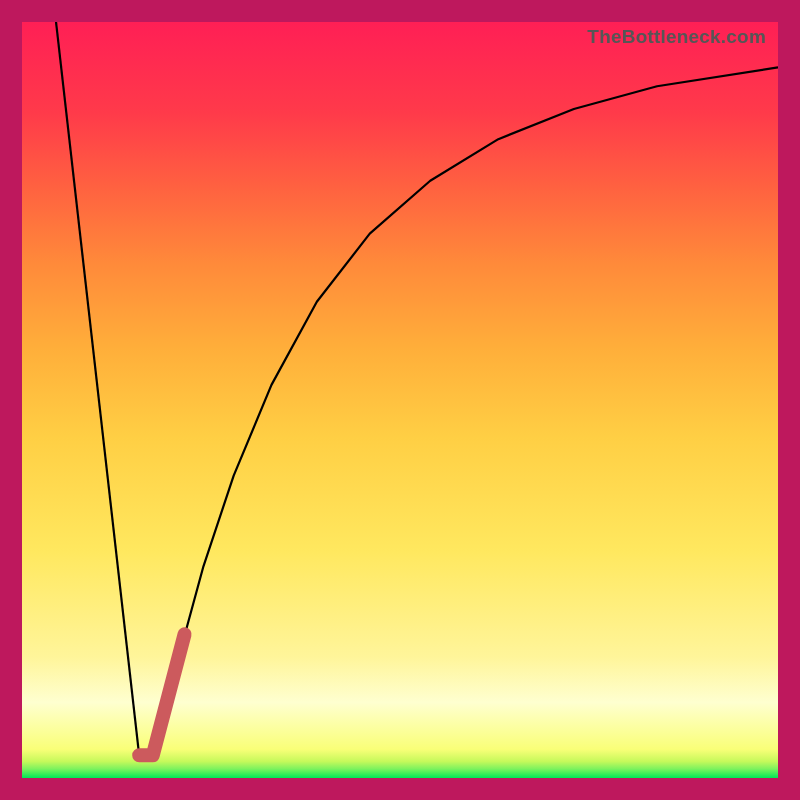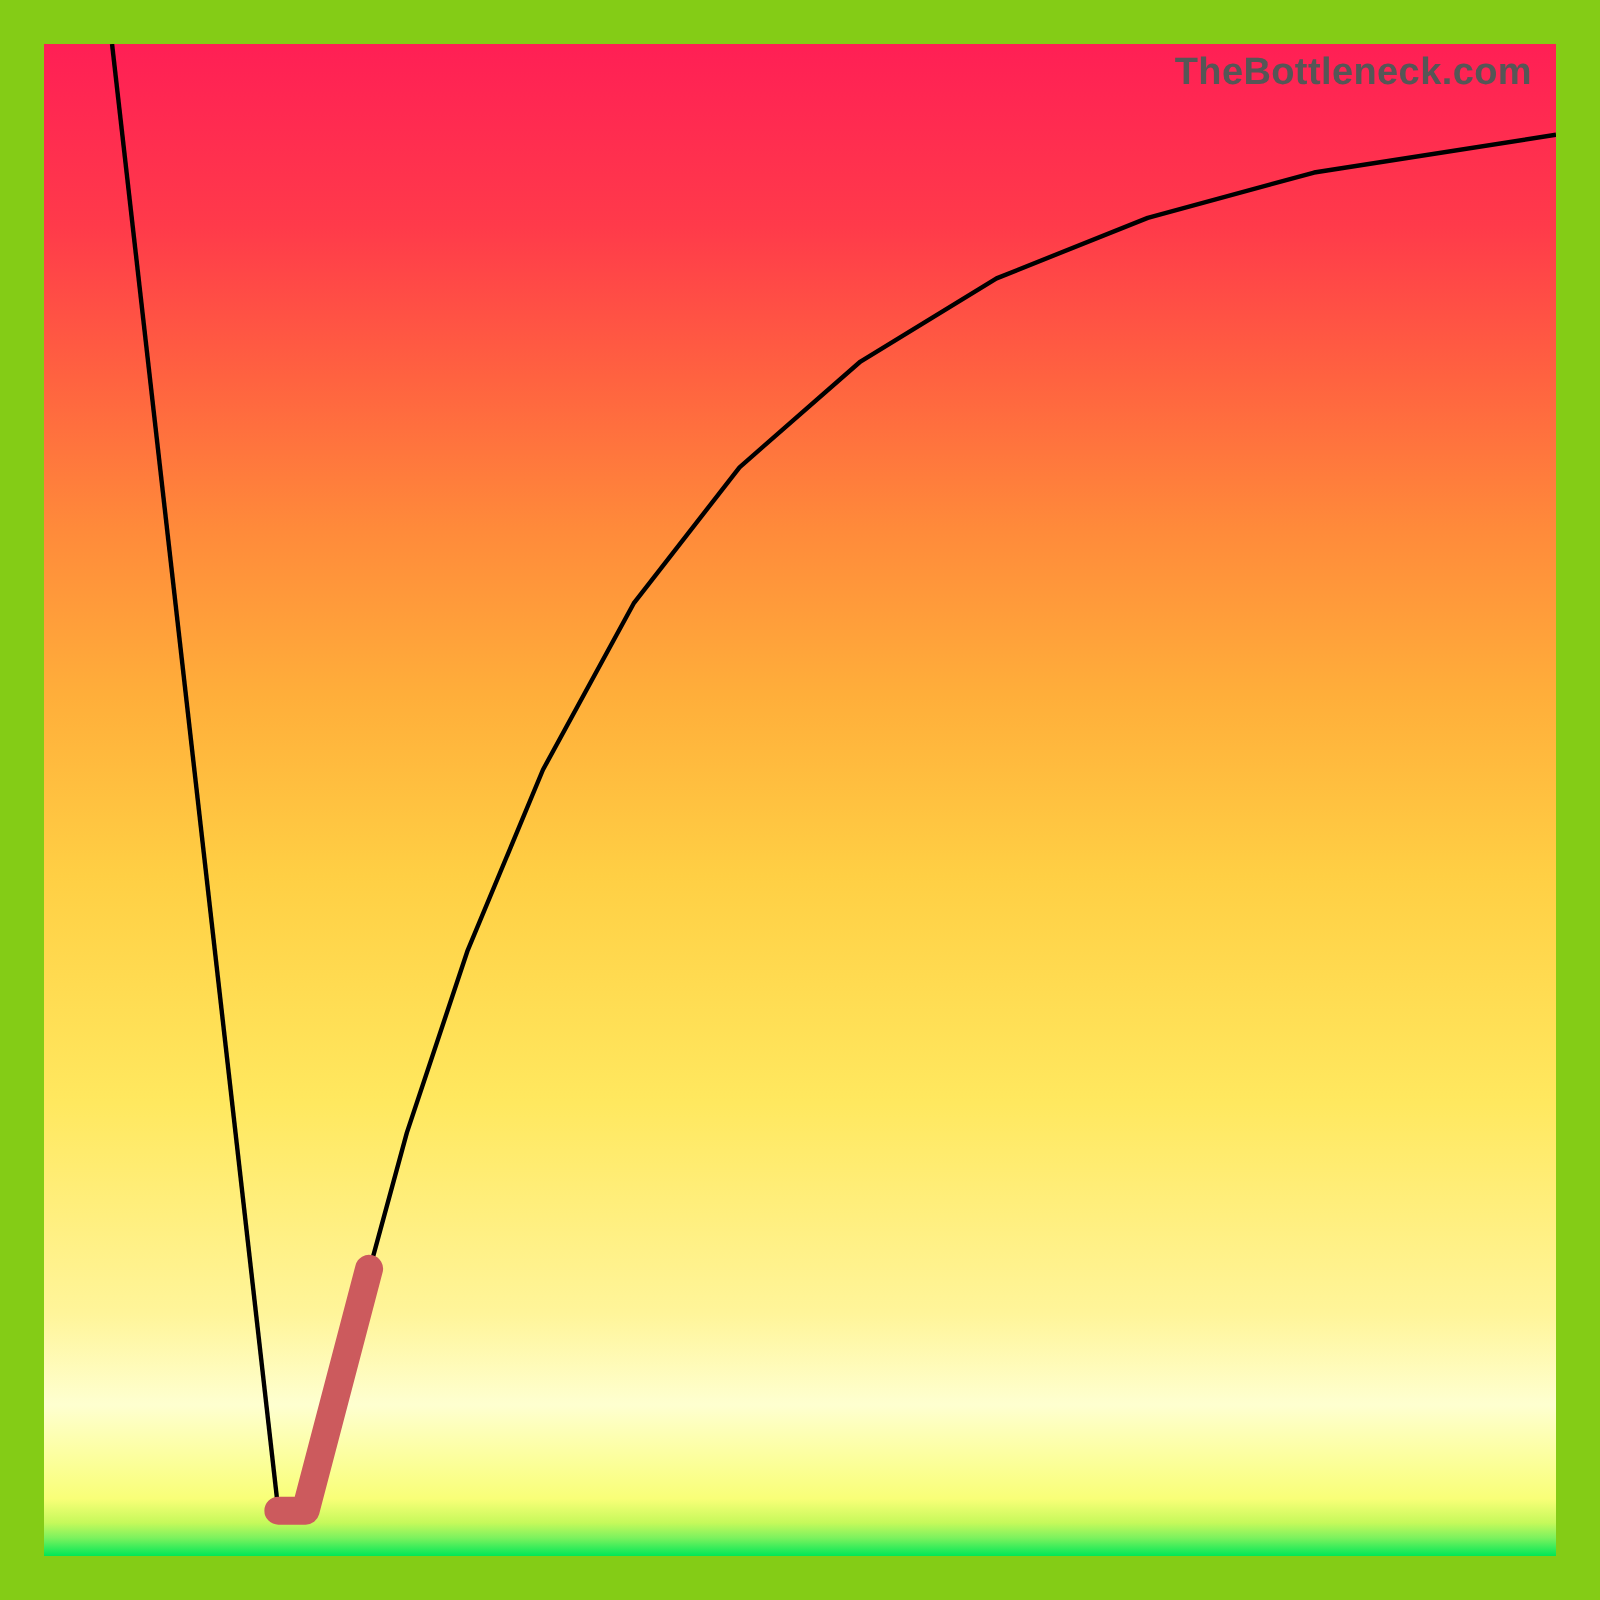--- a/index.html
+++ b/index.html
@@ -8,21 +8,21 @@
     width: 800px;
     height: 800px;
     overflow: hidden;
     background: #000;
     font-family: Arial, Helvetica, sans-serif;
   }
   .frame {
     position: relative;
     width: 800px;
     height: 800px;
-    background: #84cc16;
+    background: #be185d;
   }
   .plot {
     position: absolute;
     left: 22px;
     top: 22px;
     width: 756px;
     height: 756px;
     
     background: linear-gradient(
       to top,

